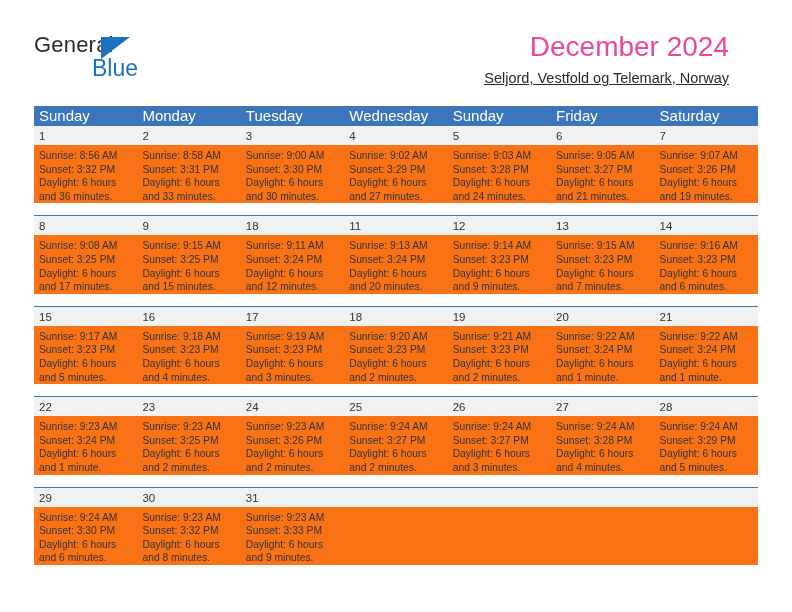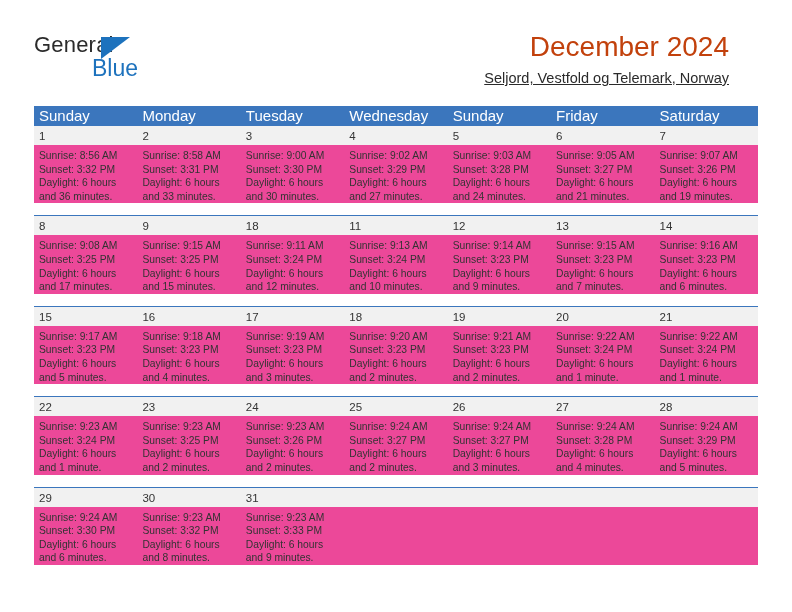--- a/index.html
+++ b/index.html
@@ -67,21 +67,21 @@
 
   .title-block {
     position: absolute;
     right: 34px;
     top: 30px;
     text-align: right;
   }
   .cal-title {
     font-size: 28px;
     font-weight: normal;
-    color: #c2410c;
+    color: #ec4899;
     line-height: 34px;
     white-space: nowrap;
   }
   .cal-subtitle {
     margin-top: 5px;
     font-size: 14.5px;
     font-weight: normal;
     color: #2a2a2a;
     line-height: 18px;
     white-space: nowrap;
@@ -137,21 +137,21 @@
     box-sizing: border-box;
     padding: 2px 0 0 5px;
     font-size: 11.5px;
     color: #333333;
     line-height: 16px;
   }
 
   .week-details {
     display: flex;
     width: 100%;
-    background: #ec4899;
+    background: #f97316;
   }
   .detail-cell {
     flex: 1 1 0;
     box-sizing: border-box;
     padding: 4px 6px 0 5px;
     font-size: 10.3px;
     color: #333333;
     line-height: 13.6px;
     min-height: 58px;
   }
@@ -276,21 +276,21 @@
             <div class="detail-cell">
               <div class="detail-line">Sunrise: 9:11 AM</div>
               <div class="detail-line">Sunset: 3:24 PM</div>
               <div class="detail-line">Daylight: 6 hours</div>
               <div class="detail-line">and 12 minutes.</div>
             </div>
             <div class="detail-cell">
               <div class="detail-line">Sunrise: 9:13 AM</div>
               <div class="detail-line">Sunset: 3:24 PM</div>
               <div class="detail-line">Daylight: 6 hours</div>
-              <div class="detail-line">and 10 minutes.</div>
+              <div class="detail-line">and 20 minutes.</div>
             </div>
             <div class="detail-cell">
               <div class="detail-line">Sunrise: 9:14 AM</div>
               <div class="detail-line">Sunset: 3:23 PM</div>
               <div class="detail-line">Daylight: 6 hours</div>
               <div class="detail-line">and 9 minutes.</div>
             </div>
             <div class="detail-cell">
               <div class="detail-line">Sunrise: 9:15 AM</div>
               <div class="detail-line">Sunset: 3:23 PM</div>

